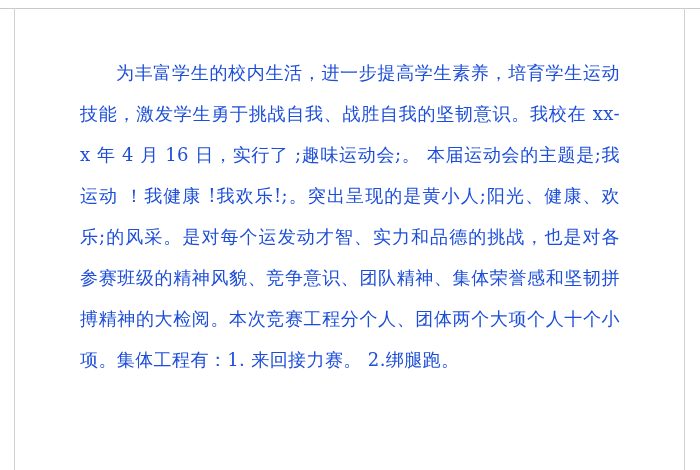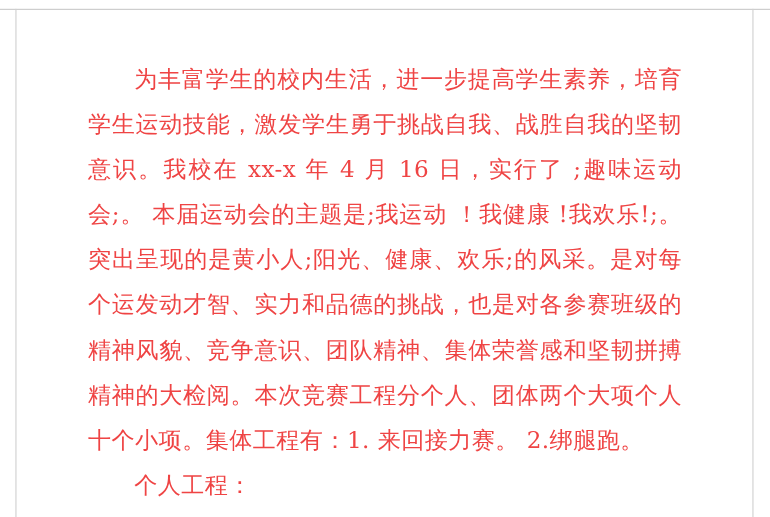--- a/index.html
+++ b/index.html
@@ -46,22 +46,22 @@
     background: #d0d0d0;
   }
   .doc-body {
     position: absolute;
     left: 80px;
     top: 52px;
     width: 540px;
   }
   .para {
     margin: 0 0 0 0;
-    color: #ef4444;
-    font-size: 21px;
+    color: #1d4ed8;
+    font-size: 18px;
     line-height: 41px;
     text-align: justify;
     text-justify: inter-ideograph;
     letter-spacing: 0.4px;
     text-indent: 2em;
     font-family: "DejaVu Serif", "Liberation Serif", serif;
   }
   .para + .para {
     margin-top: 0;
   }
@@ -69,15 +69,14 @@
 </head>
 <body>
 
 <div class="page">
   <div class="page-frame-top"></div>
   <div class="page-frame-left"></div>
   <div class="page-frame-right"></div>
 
   <div class="doc-body">
     <p class="para">为丰富学生的校内生活，进一步提高学生素养，培育学生运动技能，激发学生勇于挑战自我、战胜自我的坚韧意识。我校在 xx-x 年 4 月 16 日，实行了 ;趣味运动会;。 本届运动会的主题是;我运动 ！我健康 !我欢乐!;。突出呈现的是黄小人;阳光、健康、欢乐;的风采。是对每个运发动才智、实力和品德的挑战，也是对各参赛班级的精神风貌、竞争意识、团队精神、集体荣誉感和坚韧拼搏精神的大检阅。本次竞赛工程分个人、团体两个大项个人十个小项。集体工程有：1. 来回接力赛。 2.绑腿跑。</p>
-    <p class="para">个人工程：</p>
   </div>
 </div>
 
 </body></html>

